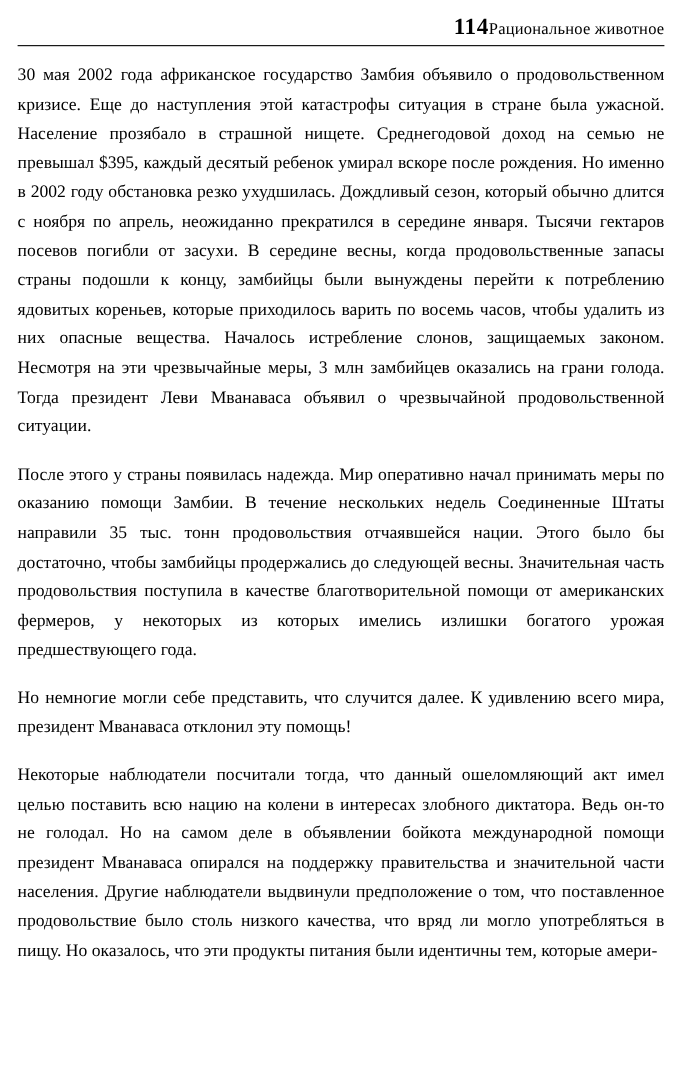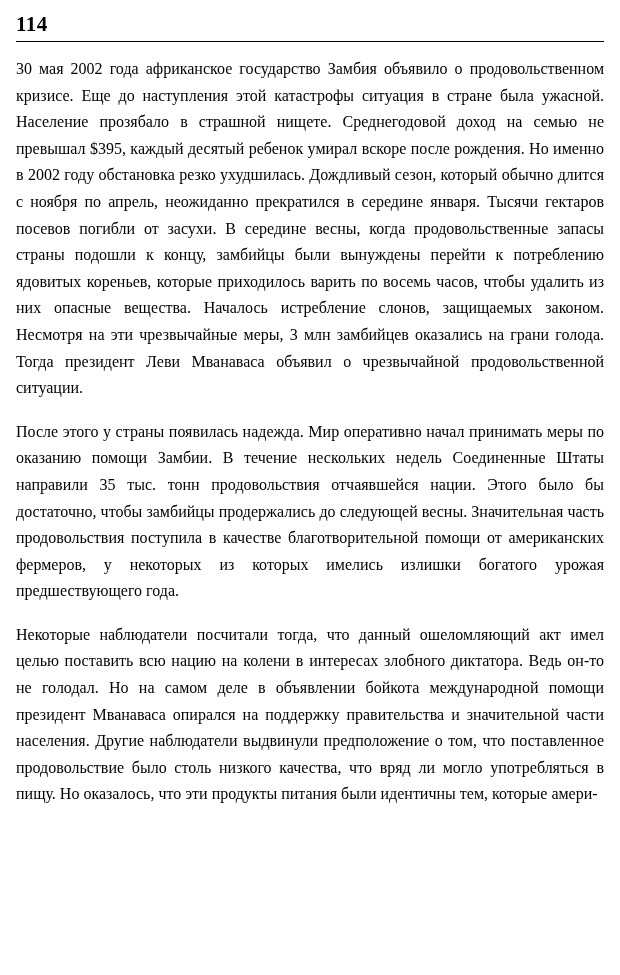--- a/index.html
+++ b/index.html
@@ -17,21 +17,21 @@
   .page {
     position: relative;
     width: 620px;
     height: 975px;
     box-sizing: border-box;
     padding: 12px 16px 0 16px;
   }
   .header {
     display: flex;
     align-items: baseline;
-    justify-content: space-between;
+    justify-content: flex-end;
     margin-bottom: 4px;
   }
   .page-number {
     font-size: 21px;
     font-weight: bold;
     letter-spacing: 0.5px;
   }
   .running-head {
     font-size: 15px;
     font-weight: normal;
@@ -55,23 +55,25 @@
     margin-bottom: 0;
   }
 </style>
 </head>
 <body>
 
 <div class="page">
 
   <div class="header">
     <div class="page-number">114</div>
+    <div class="running-head">Рациональное животное</div>
   </div>
 
   <hr class="header-rule">
 
   <div class="body-text">
     <p>30 мая 2002 года африканское государство Замбия объявило о продовольственном кризисе. Еще до наступления этой катастрофы ситуация в стране была ужасной. Население прозябало в страшной нищете. Среднегодовой доход на семью не превышал $395, каждый десятый ребенок умирал вскоре после рождения. Но именно в 2002 году обстановка резко ухудшилась. Дождливый сезон, который обычно длится с ноября по апрель, неожиданно прекратился в середине января. Тысячи гектаров посевов погибли от засухи. В середине весны, когда продовольственные запасы страны подошли к концу, замбийцы были вынуждены перейти к потреблению ядовитых кореньев, которые приходилось варить по восемь часов, чтобы удалить из них опасные вещества. Началось истребление слонов, защищаемых законом. Несмотря на эти чрезвычайные меры, 3 млн замбийцев оказались на грани голода. Тогда президент Леви Мванаваса объявил о чрезвычайной продовольственной ситуации.</p>
     <p>После этого у страны появилась надежда. Мир оперативно начал принимать меры по оказанию помощи Замбии. В течение нескольких недель Соединенные Штаты направили 35 тыс. тонн продовольствия отчаявшейся нации. Этого было бы достаточно, чтобы замбийцы продержались до следующей весны. Значительная часть продовольствия поступила в качестве благотворительной помощи от американских фермеров, у некоторых из которых имелись излишки богатого урожая предшествующего года.</p>
+    <p>Но немногие могли себе представить, что случится далее. К удивлению всего мира, президент Мванаваса отклонил эту помощь!</p>
     <p>Некоторые наблюдатели посчитали тогда, что данный ошеломляющий акт имел целью поставить всю нацию на колени в интересах злобного диктатора. Ведь он-то не голодал. Но на самом деле в объявлении бойкота международной помощи президент Мванаваса опирался на поддержку правительства и значительной части населения. Другие наблюдатели выдвинули предположение о том, что поставленное продовольствие было столь низкого качества, что вряд ли могло употребляться в пищу. Но оказалось, что эти продукты питания были идентичны тем, которые амери-</p>
   </div>
 
 </div>
 
 </body></html>

